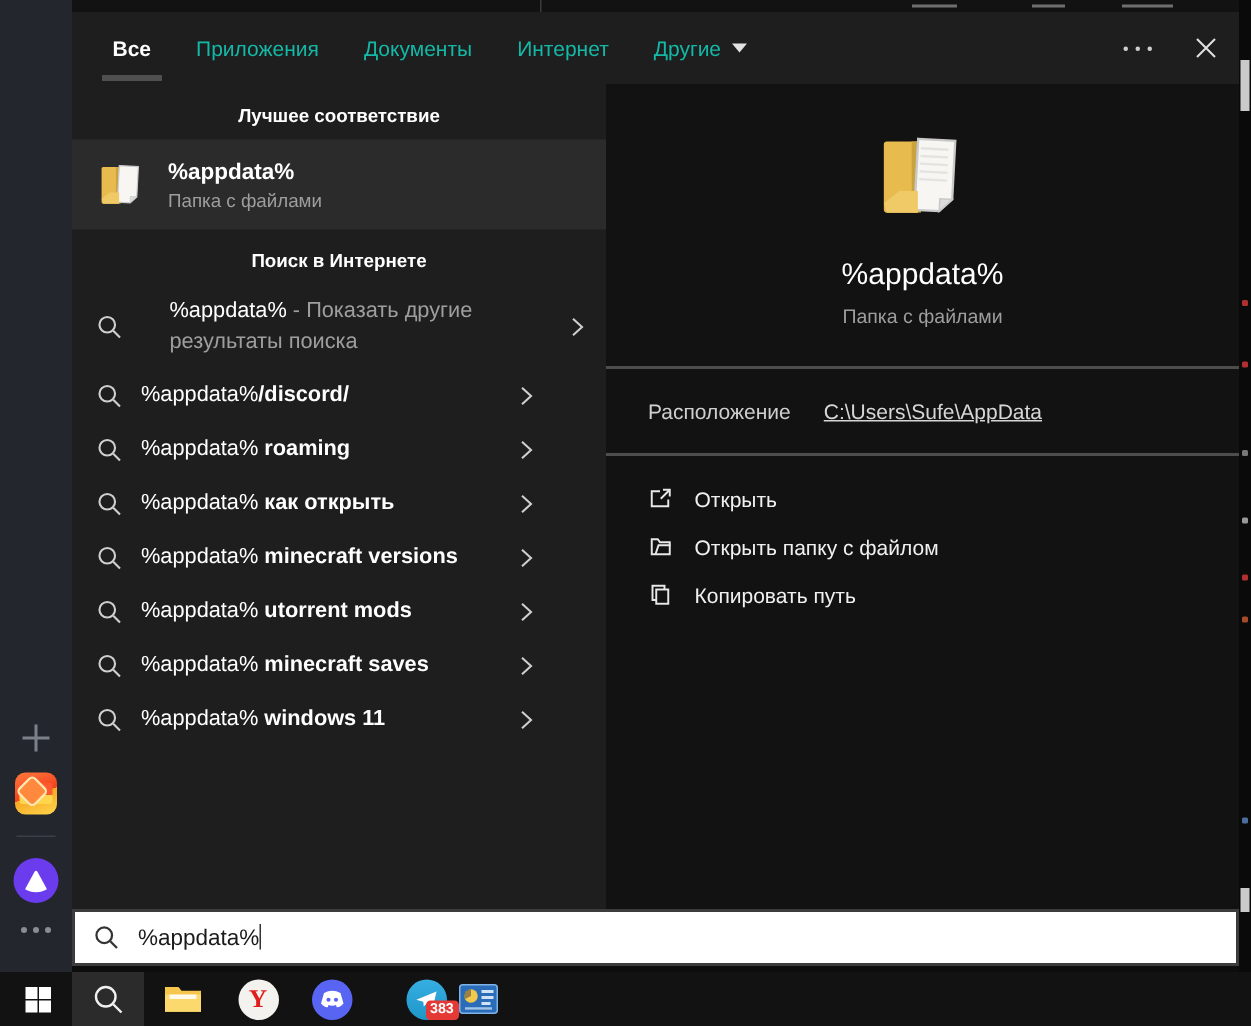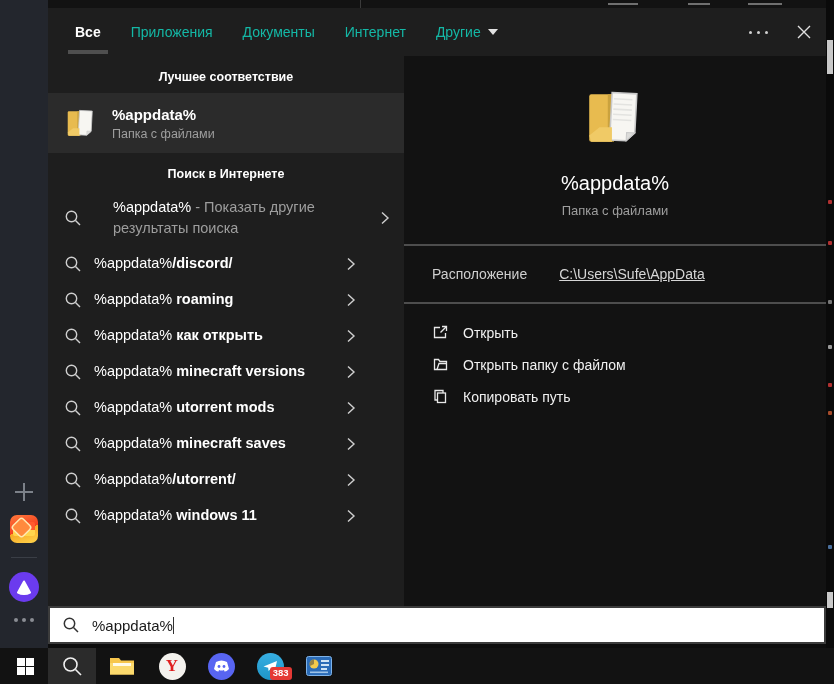--- a/index.html
+++ b/index.html
@@ -49,21 +49,21 @@
   .sug .txt b{font-weight:bold;}
   .sug .note{color:#9e9e9e;}
   .sug svg{flex:0 0 auto;}
   
   .col-right{flex:1;background:#121212;display:flex;flex-direction:column;align-items:center;}
   .pv-icon{margin-top:28px;}
   .pv-title{font-size:20px;color:#fff;margin-top:22px;}
   .pv-sub{font-size:13px;color:#9e9e9e;margin-top:8px;}
   .pv-div{width:100%;height:2px;background:#4d4d4d;}
   .pv-div.d1{margin-top:26px;}
-  .loc{width:100%;box-sizing:border-box;display:flex;align-items:center;padding:20px 28px;gap:32px;font-size:14px;text-align:center;}
+  .loc{width:100%;box-sizing:border-box;display:flex;align-items:center;padding:20px 28px;gap:22px;font-size:14px;text-align:center;}
   .loc .lbl{color:#cfcfcf;}
   .loc a{color:#d6d6d6;text-decoration:underline;}
   .actions{width:100%;box-sizing:border-box;padding:20px 28px;display:flex;flex-direction:column;gap:15px;}
   .act{display:flex;align-items:center;gap:14px;font-size:14px;color:#f0f0f0;}
   
   .search-box{position:absolute;left:48px;top:606px;width:778px;height:38px;box-sizing:border-box;
     background:#fff;border:2px solid #3c3c3c;display:flex;align-items:center;padding:0 12px;gap:12px;}
   .search-box .val{font-size:15px;color:#1a1a1a;}
   .caret{display:inline-block;width:1px;height:17px;background:#333;vertical-align:-3px;}
   .below-search{position:absolute;left:48px;top:644px;width:786px;height:4px;background:#0d0d0d;}
@@ -216,30 +216,20 @@
               <svg width="10" height="14" viewBox="0 0 10 14" fill="none" stroke="#cfcfcf" stroke-width="1.4">
                 <path d="M2 1.5 L8 7 L2 12.5"></path>
               </svg>
             </div>
             <div class="sug">
               <svg width="18" height="18" viewBox="0 0 18 18" fill="none" stroke="#cfcfcf" stroke-width="1.4">
                 <circle cx="7.5" cy="7.5" r="5.2"></circle>
                 <path d="M11.5 11.5 L16 16"></path>
               </svg>
               <span class="txt"><span>%appdata%</span><b> minecraft saves</b></span>
-              <svg width="10" height="14" viewBox="0 0 10 14" fill="none" stroke="#cfcfcf" stroke-width="1.4">
-                <path d="M2 1.5 L8 7 L2 12.5"></path>
-              </svg>
-            </div>
-            <div class="sug">
-              <svg width="18" height="18" viewBox="0 0 18 18" fill="none" stroke="#cfcfcf" stroke-width="1.4">
-                <circle cx="7.5" cy="7.5" r="5.2"></circle>
-                <path d="M11.5 11.5 L16 16"></path>
-              </svg>
-              <span class="txt"><span>%appdata%</span><b>/utorrent/</b></span>
               <svg width="10" height="14" viewBox="0 0 10 14" fill="none" stroke="#cfcfcf" stroke-width="1.4">
                 <path d="M2 1.5 L8 7 L2 12.5"></path>
               </svg>
             </div>
             <div class="sug">
               <svg width="18" height="18" viewBox="0 0 18 18" fill="none" stroke="#cfcfcf" stroke-width="1.4">
                 <circle cx="7.5" cy="7.5" r="5.2"></circle>
                 <path d="M11.5 11.5 L16 16"></path>
               </svg>
               <span class="txt"><span>%appdata%</span><b> windows 11</b></span>
@@ -347,21 +337,21 @@
     </div>
     <div class="tb" style="left:205px;width:32px;">
       <span class="circle" style="width:27px;height:27px;background:#5865f2;">
         <svg width="17" height="13" viewBox="0 0 17 13">
           <path d="M3 2 Q8.5 -1 14 2 L16 9 Q13 12 11.5 11.5 L11 10 Q8.5 11 6 10 L5.5 11.5 Q4 12 1 9 Z" fill="#fff"></path>
           <circle cx="6" cy="6.5" r="1.4" fill="#5865f2"></circle>
             <circle cx="11" cy="6.5" r="1.4" fill="#5865f2"></circle>
         </svg>
       </span>
     </div>
-    <div class="tb" style="left:254px;width:32px;">
+    <div class="tb" style="left:268px;width:32px;">
       <span class="circle" style="width:27px;height:27px;background:linear-gradient(180deg,#37aee2,#1e96c8);position:relative;">
         <svg width="15" height="13" viewBox="0 0 15 13">
             <path d="M0.5 6.5 L14 1 L11.5 12 L7.5 9 L5.5 11 L5.2 7.8 Z" fill="#fff"></path>
           </svg>
         <span class="badge">383</span>
       </span>
     </div>
     <div class="tb" style="left:303px;width:32px;">
       <svg width="26" height="20" viewBox="0 0 26 20">
         <rect x="0.5" y="0.5" width="25" height="19" rx="2" fill="#2b6cb8" stroke="#7fb3e8"></rect>

